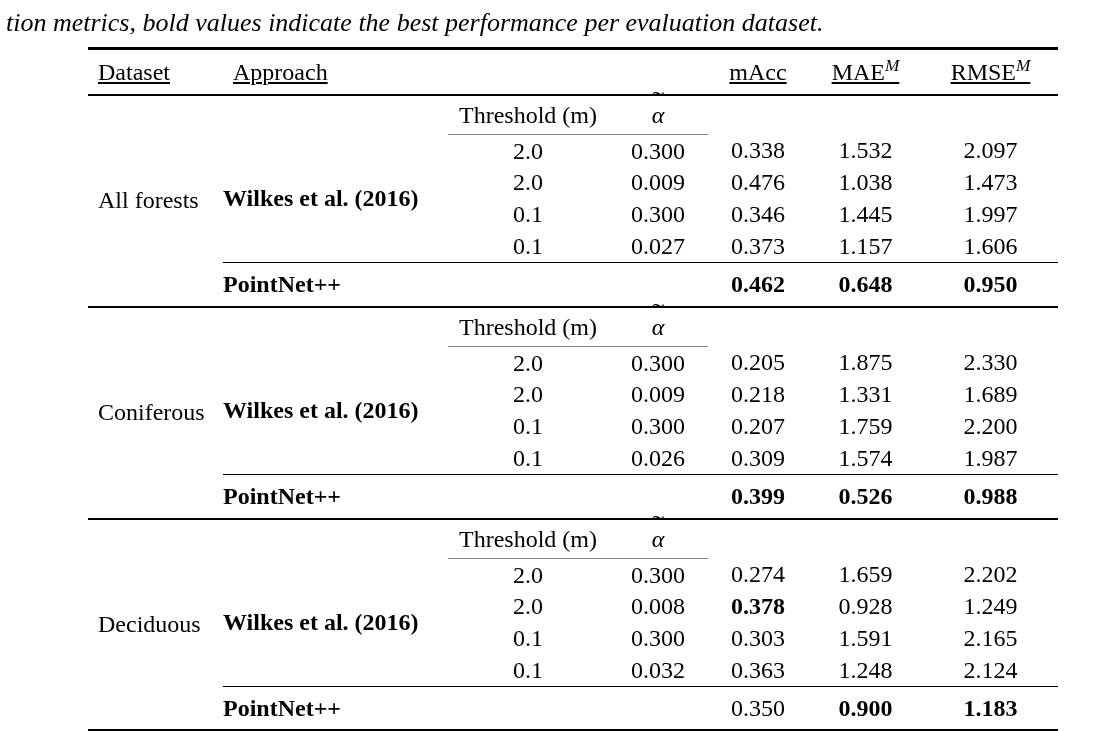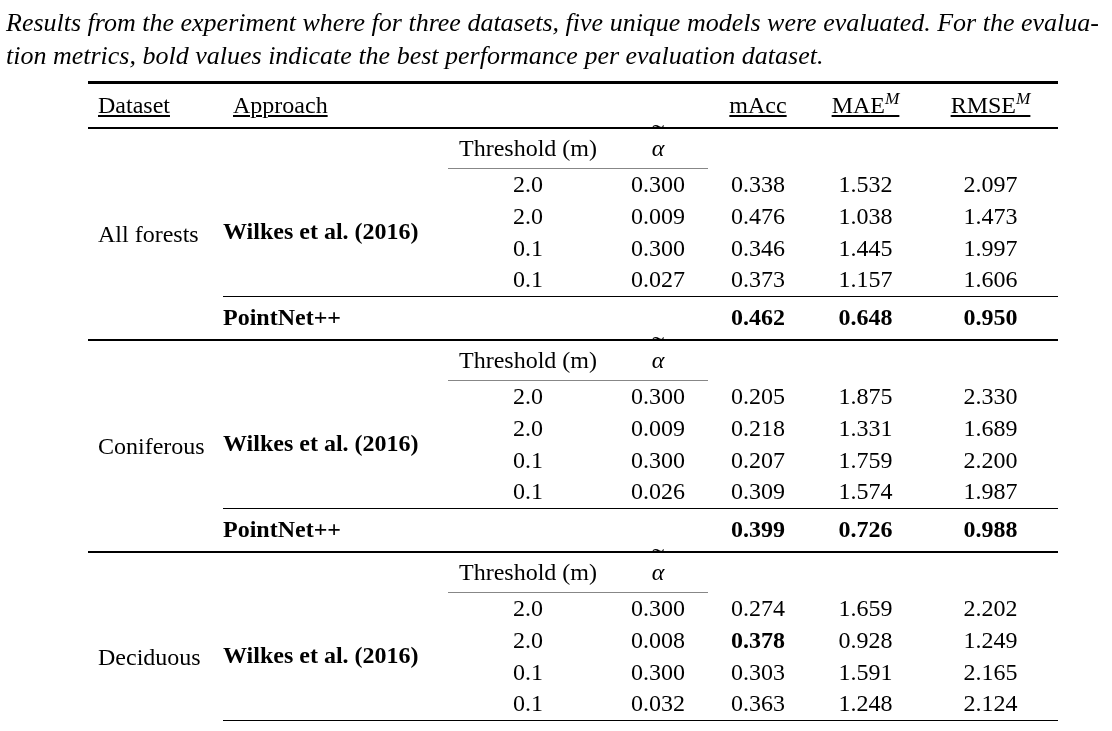--- a/index.html
+++ b/index.html
@@ -58,21 +58,20 @@
   .atilde .t{
     position:absolute;top:-0.52em;left:50%;transform:translateX(-50%) scaleX(1.6);
     font-style:normal;font-size:0.95em;line-height:1;
   }
 </style>
 </head>
 <body>
 
 <div class="page">
   <div class="caption">
-    <div class="cap-line">Results from the experiment where for three datasets, five unique models were evaluated. For the evalua-</div>
     <div class="cap-line">tion metrics, bold values indicate the best performance per evaluation dataset.</div>
   </div>
 
   <table id="results-table">
     <colgroup>
       <col class="c-dataset">
         <col class="c-approach">
         <col class="c-threshold">
       <col class="c-alpha">
         <col class="c-macc">
@@ -175,21 +174,21 @@
           <td class="num">0.026</td>
           <td class="num">0.309</td>
           <td class="num">1.574</td>
           <td class="num">1.987</td>
         </tr>
         <tr class="pn-row">
           <td class="col-approach">PointNet++</td>
           <td class="num"></td>
           <td class="num"></td>
           <td class="num b">0.399</td>
-          <td class="num b">0.726</td>
+          <td class="num b">0.526</td>
           <td class="num b">0.988</td>
         </tr>
       </tbody>
       <tbody class="section sec-sep last">
         <tr class="subheader-row">
           <td class="col-dataset" rowspan="6">Deciduous</td>
           <td class="col-approach"></td>
           <td class="cmid">Threshold (m)</td>
           <td class="cmid"><span class="atilde"><span class="t">˜</span>α</span></td>
           <td></td>

